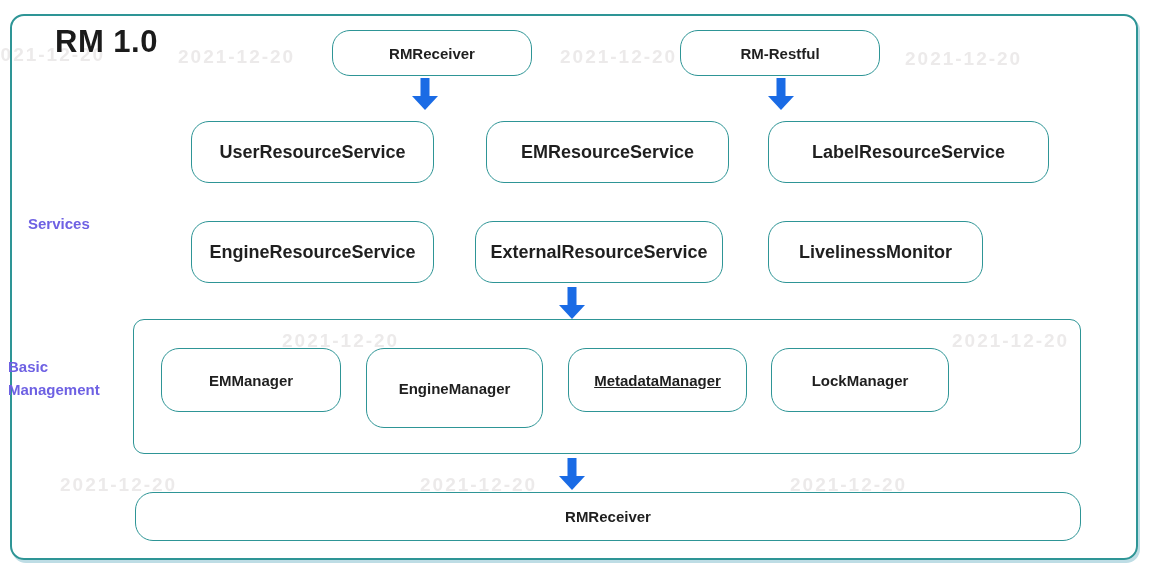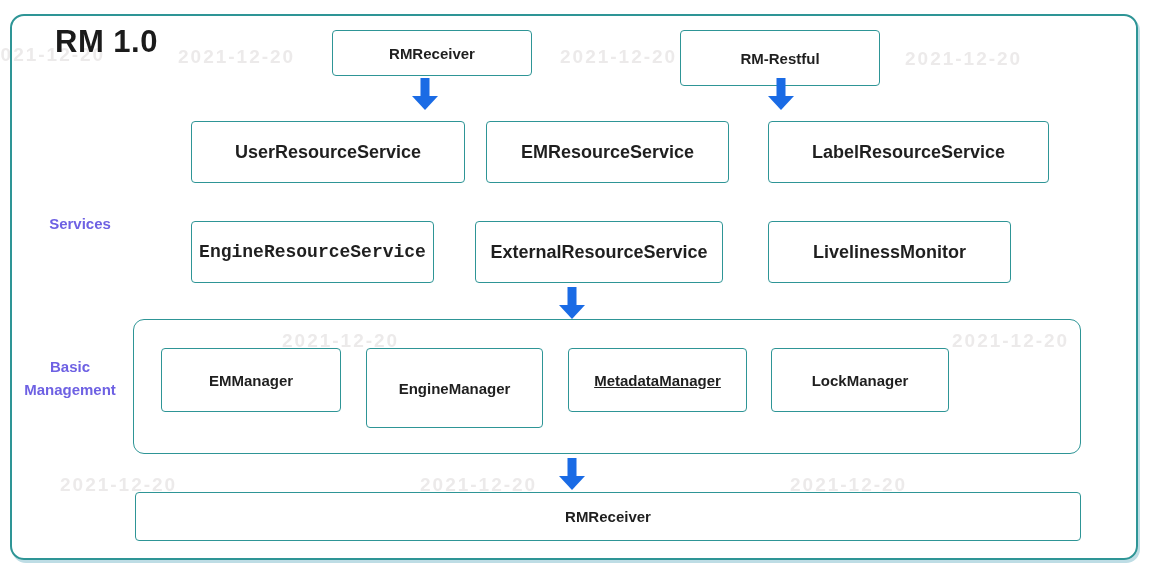--- a/index.html
+++ b/index.html
@@ -19,51 +19,51 @@
     font-size:31px;font-weight:700;color:#1b1b1b;letter-spacing:.5px;
   }
   
   .wm{
     position:absolute;font-size:19px;font-weight:700;letter-spacing:2px;
     color:rgba(188,178,178,0.28);white-space:nowrap;pointer-events:none;
   }
   
   .node{
     position:absolute;background:#ffffff;border:1.6px solid #2e9596;
-    border-radius:4px;display:flex;align-items:center;justify-content:center;
+    border-radius:18px;display:flex;align-items:center;justify-content:center;
     font-weight:700;color:#1f1f1f;text-align:center;box-sizing:border-box;
   }
   .fs15{font-size:15px;}
   .fs18{font-size:18px;}
   
   #n-rmreceiver{left:332px;top:30px;width:200px;height:46px;}
-  #n-rmrestful{left:680px;top:30px;width:200px;height:56px;}
+  #n-rmrestful{left:680px;top:30px;width:200px;height:46px;}
   
-  #n-user{left:191px;top:121px;width:274px;height:62px;}
+  #n-user{left:191px;top:121px;width:243px;height:62px;}
   #n-emres{left:486px;top:121px;width:243px;height:62px;}
   #n-labelres{left:768px;top:121px;width:281px;height:62px;}
   
-  #n-engineres{left:191px;top:221px;width:243px;height:62px;font-family:Liberation Mono, monospace;}
+  #n-engineres{left:191px;top:221px;width:243px;height:62px;}
   #n-externalres{left:475px;top:221px;width:248px;height:62px;}
-  #n-liveliness{left:768px;top:221px;width:243px;height:62px;}
+  #n-liveliness{left:768px;top:221px;width:215px;height:62px;}
   
   #bm-container{
     position:absolute;left:133px;top:319px;width:946px;height:133px;
     border:1.6px solid #2e9596;border-radius:11px;background:transparent;
   }
   #n-emmgr{left:161px;top:348px;width:180px;height:64px;}
   #n-enginemgr{left:366px;top:348px;width:177px;height:80px;}
   #n-metamgr{left:568px;top:348px;width:179px;height:64px;text-decoration:underline;}
   #n-lockmgr{left:771px;top:348px;width:178px;height:64px;}
   
   #n-persistence{left:135px;top:492px;width:946px;height:49px;}
   
   .group-label{
     position:absolute;color:#6e61e3;font-weight:700;font-size:15px;
-    text-align:center;line-height:1.5;
+    text-align:left;line-height:1.5;
   }
   #lbl-services{left:28px;top:213px;width:104px;}
   #lbl-basic{left:8px;top:356px;width:124px;}
   
   .arrow{position:absolute;width:26px;height:32px;color:#1a6be5;}
   #arrow-1{left:412px;top:78px;}
   #arrow-2{left:768px;top:78px;}
   #arrow-3{left:559px;top:287px;}
   #arrow-4{left:559px;top:458px;}
 </style>

